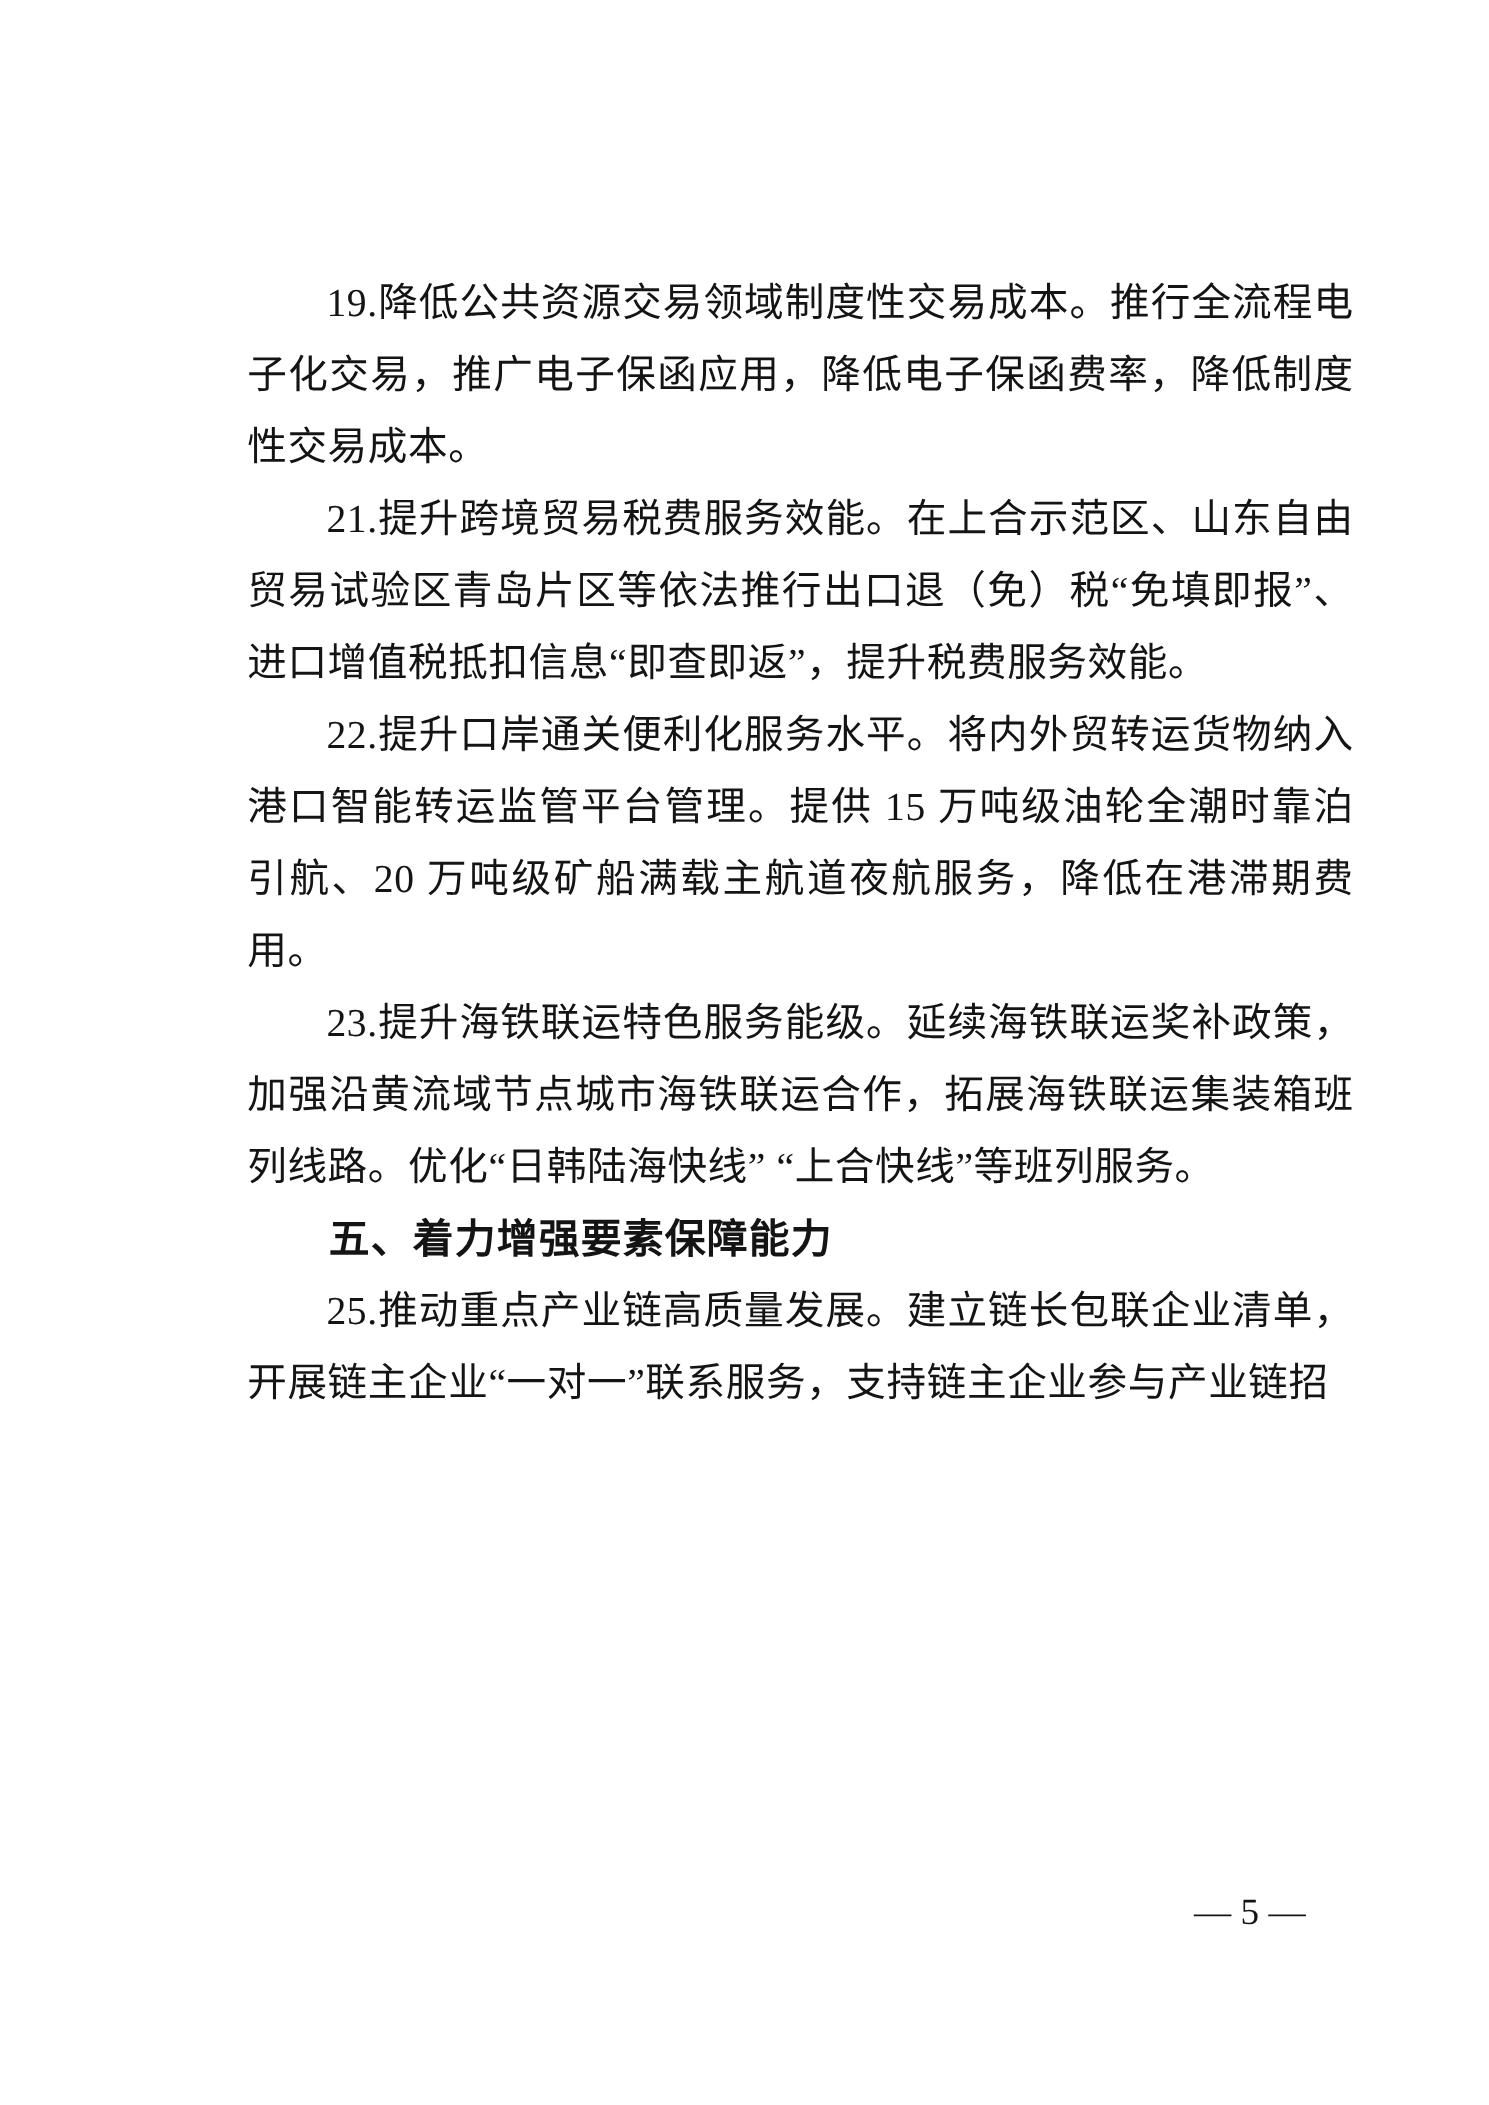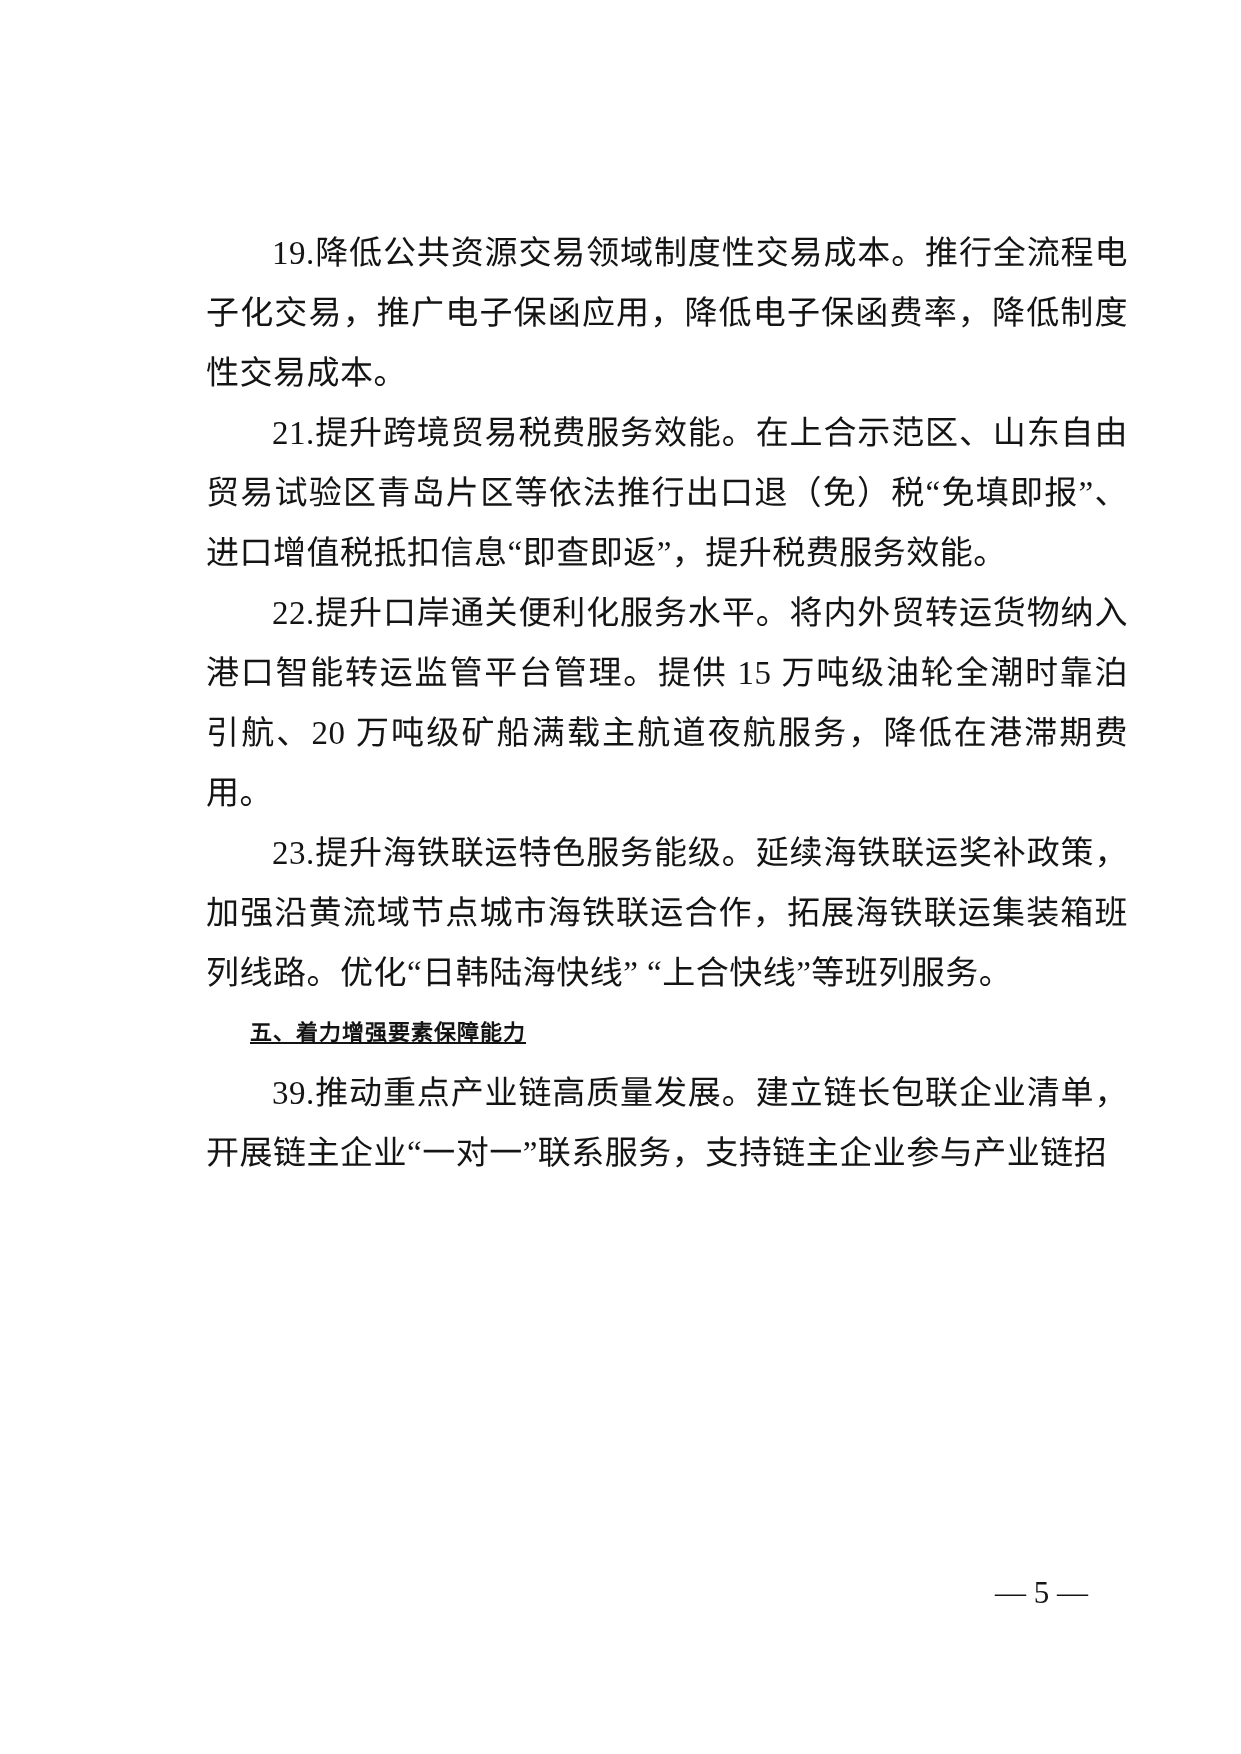--- a/index.html
+++ b/index.html
@@ -29,23 +29,22 @@
     margin-left: 48px;
   }
   .doc-body p {
     margin: 0;
     padding: 0;
     text-indent: 2em;
   }
   .doc-body p.section-heading {
     font-family: "Liberation Sans", "DejaVu Sans", sans-serif;
     font-weight: bold;
-    font-size: 22px;
+    font-size: 34px;
     letter-spacing: 1px;
-    text-decoration: underline;
   }
   .page-footer {
     position: absolute;
     top: 1568px;
     left: 0;
     width: 1088px;
     text-align: right;
     font-size: 31px;
     line-height: 50px;
     color: #141414;
@@ -65,19 +64,19 @@
 
     <p>21.提升跨境贸易税费服务效能。在上合示范区、山东自由贸易试验区青岛片区等依法推行出口退（免）税“免填即报”、进口增值税抵扣信息“即查即返”，提升税费服务效能。</p>
 
     <p>22.提升口岸通关便利化服务水平。将内外贸转运货物纳入港口智能转运监管平台管理。提供 15 万吨级油轮全潮时靠泊引航、20 万吨级矿船满载主航道夜航服务，降低在港滞期费用。</p>
 
     <p>23.提升海铁联运特色服务能级。延续海铁联运奖补政策，加强沿黄流域节点城市海铁联运合作，拓展海铁联运集装箱班列线路。优化“日韩陆海快线” “上合快线”等班列服务。</p>
 
     <p class="section-heading">五、着力增强要素保障能力</p>
 
 
-    <p>39.推动重点产业链高质量发展。建立链长包联企业清单，开展链主企业“一对一”联系服务，支持链主企业参与产业链招</p>
+    <p>25.推动重点产业链高质量发展。建立链长包联企业清单，开展链主企业“一对一”联系服务，支持链主企业参与产业链招</p>
 
   </div>
 
   <div class="page-footer">— 5 —</div>
 
 </div>
 
 </body></html>

